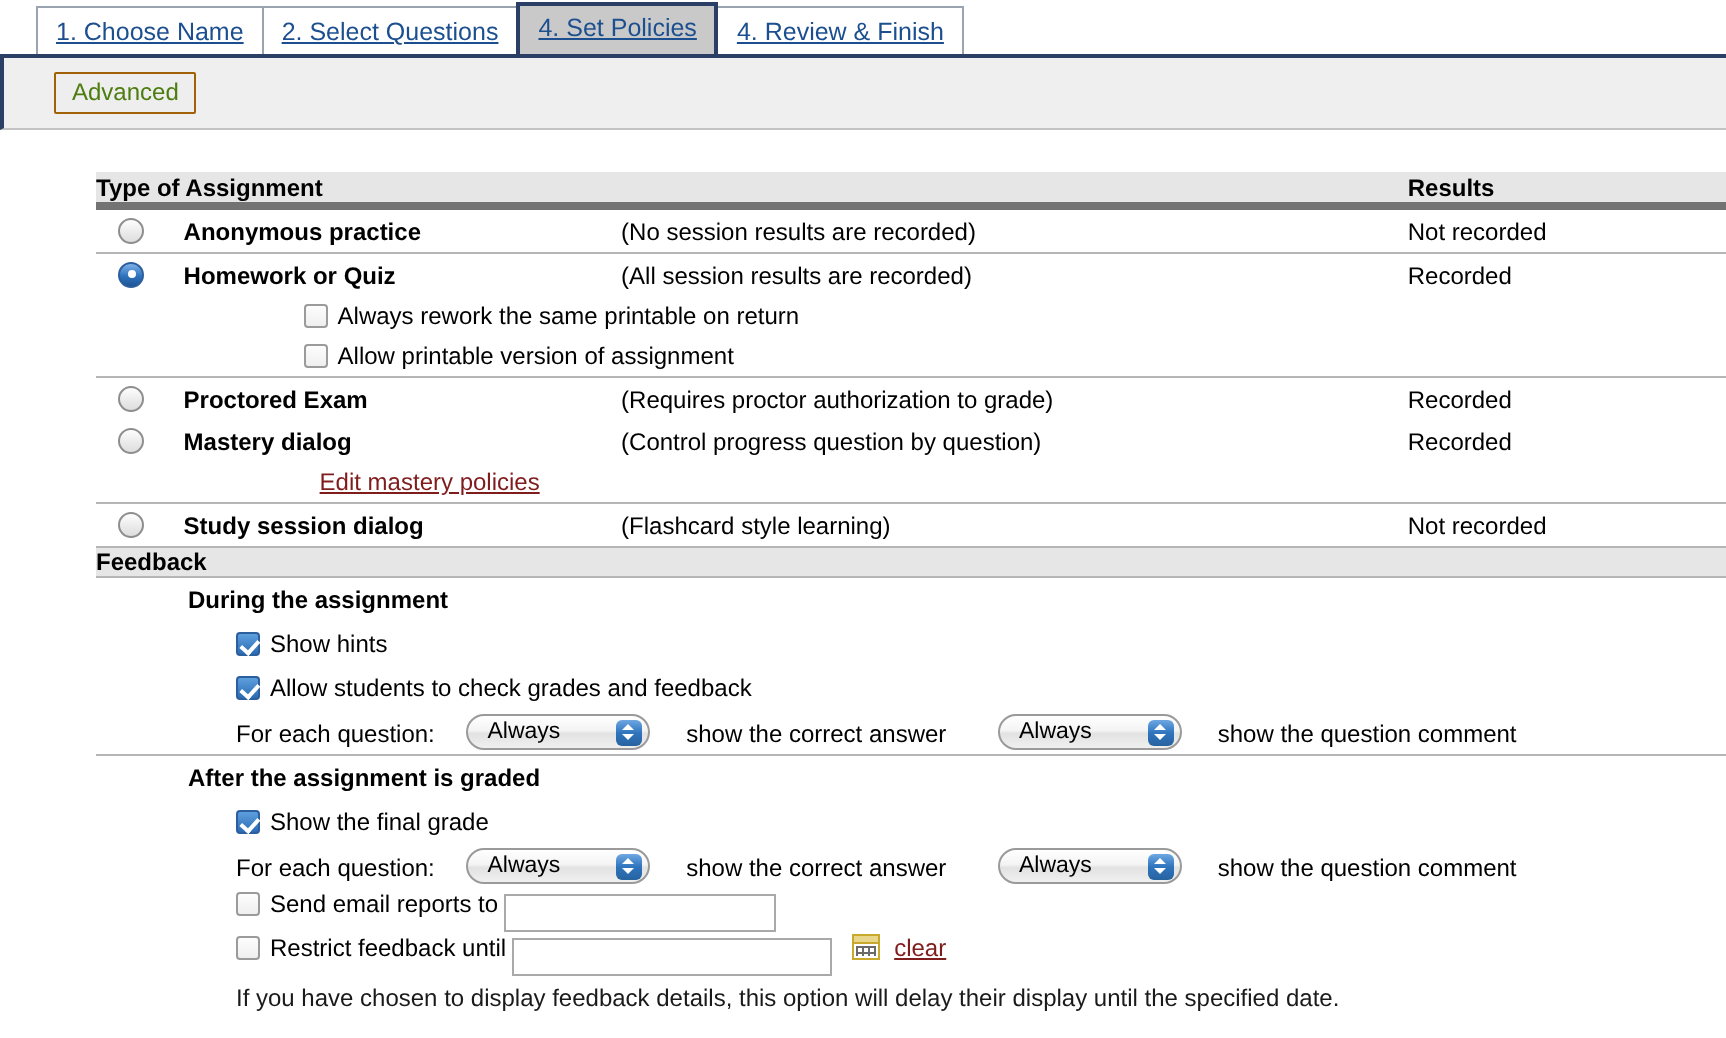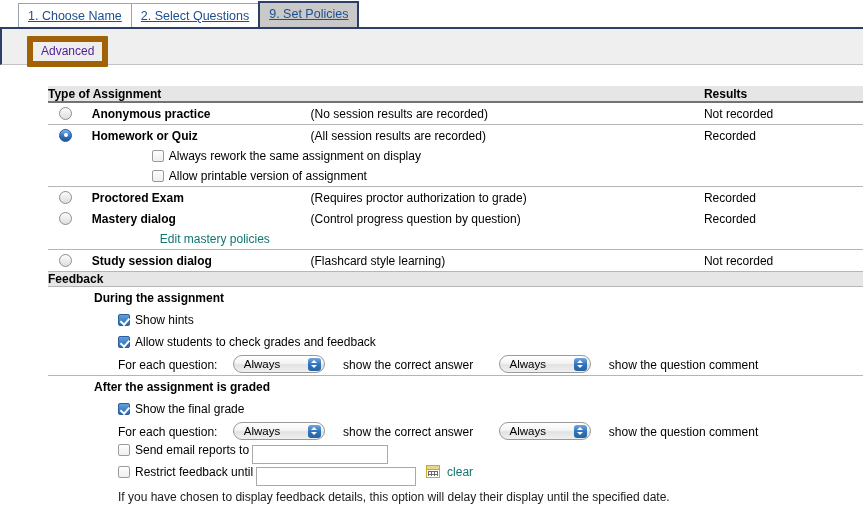--- a/index.html
+++ b/index.html
@@ -62,24 +62,24 @@
     height: 36px;
     background: #efefef;
     border-bottom: 1px solid #c3c3c3;
     border-left: 2px solid #2b3e66;
     box-sizing: border-box;
     padding: 7px 0 0 25px;
   }
   .btn-advanced {
     display: inline-block;
     padding: 2px 8px 3px 8px;
-    border: 6px solid #a16207;
+    border: 1px solid #a16207;
     background: #eeeeee;
     font-size: 12px;
-    color: #4c1d95;
+    color: #4d7c0f;
     cursor: pointer;
     border-radius: 1px;
   }
 
   
   .content {
     padding: 21px 0 0 0;
   }
   table.policy {
     border-collapse: collapse;
@@ -89,21 +89,21 @@
   }
   table.policy td, table.policy th {
     padding: 0;
     vertical-align: middle;
   }
 
   .secthead td {
     background: #e6e6e6;
     font-weight: bold;
     font-size: 12px;
-    border-bottom: 2px solid #737373;
+    border-bottom: 4px solid #737373;
     padding: 2px 0 3px 4px;
     height: 15px;
   }
   .secthead td.results-h { padding-left: 6px; }
 
   .optrow td {
     border-bottom: 1px solid #b5b5b5;
     height: 21px;
     padding-top: 1px;
     padding-bottom: 1px;
@@ -239,21 +239,22 @@
     box-sizing: border-box;
     border: 1px solid #a9a9a9;
     background: #ffffff;
     height: 19px;
     vertical-align: -5px;
   }
   .tinput.email { width: 136px; }
   .tinput.date  { width: 160px; }
 
   .lnk {
-    color: #0f766e;
+    color: #7f1d1d;
+    text-decoration: underline;
     cursor: pointer;
   }
   .mastery-link { padding-left: 76px !important; }
 
   
   .cal {
     display: inline-block;
     width: 14px; height: 13px;
     box-sizing: border-box;
     border: 1px solid #c8a92c;
@@ -292,21 +293,24 @@
 <body>
 
 <div class="tabbar">
   <div class="tab">
     <span class="tlabel">1. Choose Name</span>
   </div>
   <div class="tab">
     <span class="tlabel">2. Select Questions</span>
   </div>
   <div class="tab active">
-    <span class="tlabel">9. Set Policies</span>
+    <span class="tlabel">4. Set Policies</span>
+  </div>
+  <div class="tab">
+    <span class="tlabel">4. Review &amp; Finish</span>
   </div>
 </div>
 
 <div class="toolstrip">
   <span class="btn-advanced">Advanced</span>
 </div>
 
 <div class="content">
 <table class="policy">
 
@@ -329,21 +333,21 @@
     <td class="c-radio">
       <span class="radio on"></span>
     </td>
     <td class="c-name">Homework or Quiz</td>
     <td class="c-desc">(All session results are recorded)</td>
     <td class="c-res">Recorded</td>
   </tr>
   <tr class="subrow">
     <td></td>
     <td colspan="3" class="indent2">
-      <span class="cbox"></span><span>Always rework the same assignment on display</span>
+      <span class="cbox"></span><span>Always rework the same printable on return</span>
     </td>
   </tr>
   <tr class="subrow lastsub">
     <td></td>
     <td colspan="3" class="indent2">
       <span class="cbox"></span><span>Allow printable version of assignment</span>
     </td>
   </tr>
 
   <tr class="optrow noline">

